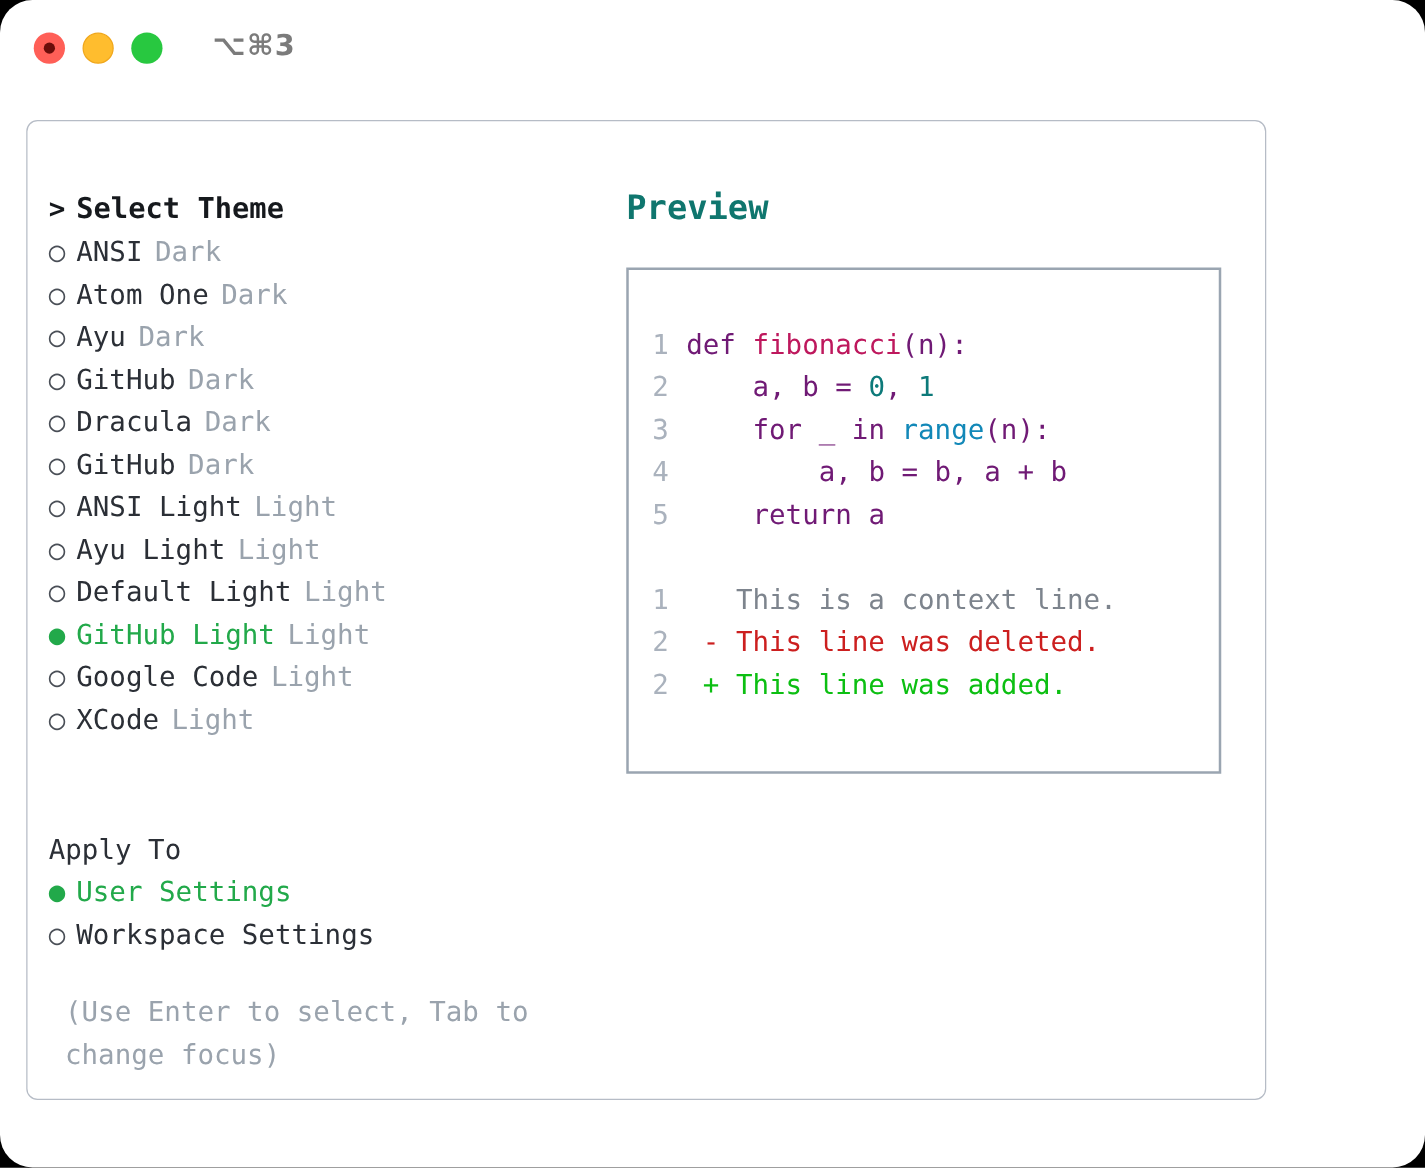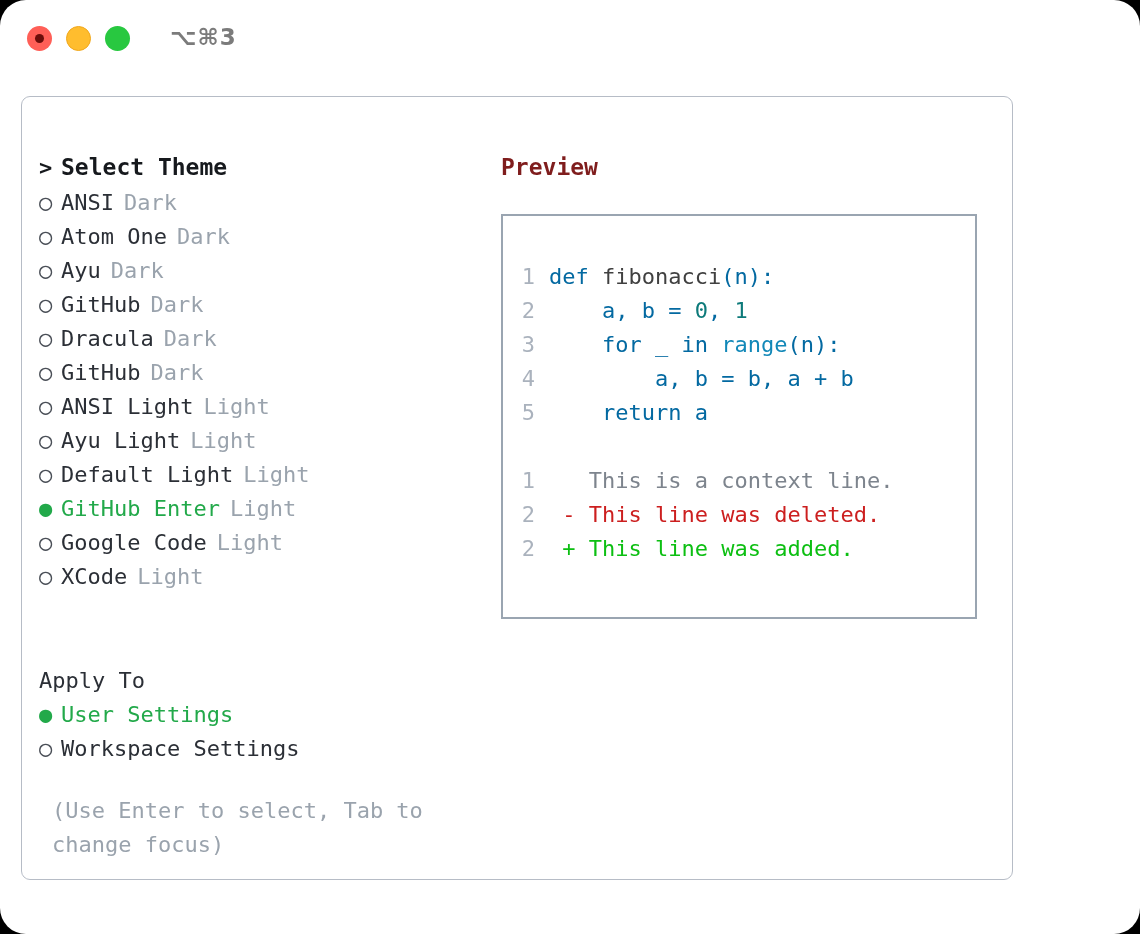--- a/index.html
+++ b/index.html
@@ -147,23 +147,23 @@
   }
 
   
   .right-col {
     position: absolute;
     left: 479px;
     top: 52px;
     width: 500px;
   }
   .preview-head {
-    font-size: 23px;
+    font-size: 27px;
     font-weight: bold;
-    color: #7f1d1d;
+    color: #0f766e;
     line-height: 36px;
   }
   .preview-box {
     margin-top: 29px;
     width: 476px;
     height: 405px;
     border: 2px solid #9aa5b1;
     box-sizing: border-box;
     background: #ffffff;
     padding: 44px 0 0 0;
@@ -175,23 +175,23 @@
     line-height: 34px;
     white-space: pre;
   }
   .ln {
     flex: 0 0 46px;
     text-align: right;
     color: #aab2bd;
     padding-right: 14px;
     box-sizing: border-box;
   }
-  .code-text { color: #0369a1; }
-
-  .tok-func { color: #404040; }
+  .code-text { color: #701a75; }
+
+  .tok-func { color: #be185d; }
   .tok-num  { color: #0d7a7a; }
   .tok-call { color: #1288b8; }
 
   .diff-gap { height: 34px; }
   .diff-context { color: #7d848d; }
   .diff-del     { color: #cc1f1f; }
   .diff-add     { color: #0cbf12; text-align: right; }
 </style>
 </head>
 <body>
@@ -219,21 +219,21 @@
         <div id="theme-list">
             <div class="row"><span class="marker dot-empty">○</span><span class="label-main">ANSI</span><span class="label-variant">Dark</span></div>
             <div class="row"><span class="marker dot-empty">○</span><span class="label-main">Atom One</span><span class="label-variant">Dark</span></div>
             <div class="row"><span class="marker dot-empty">○</span><span class="label-main">Ayu</span><span class="label-variant">Dark</span></div>
             <div class="row"><span class="marker dot-empty">○</span><span class="label-main">GitHub</span><span class="label-variant">Dark</span></div>
             <div class="row"><span class="marker dot-empty">○</span><span class="label-main">Dracula</span><span class="label-variant">Dark</span></div>
             <div class="row"><span class="marker dot-empty">○</span><span class="label-main">GitHub</span><span class="label-variant">Dark</span></div>
             <div class="row"><span class="marker dot-empty">○</span><span class="label-main">ANSI Light</span><span class="label-variant">Light</span></div>
             <div class="row"><span class="marker dot-empty">○</span><span class="label-main">Ayu Light</span><span class="label-variant">Light</span></div>
             <div class="row"><span class="marker dot-empty">○</span><span class="label-main">Default Light</span><span class="label-variant">Light</span></div>
-            <div class="row"><span class="marker dot-full">●</span><span class="label-main selected">GitHub Enter</span><span class="label-variant">Light</span></div>
+            <div class="row"><span class="marker dot-full">●</span><span class="label-main selected">GitHub Light</span><span class="label-variant">Light</span></div>
             <div class="row"><span class="marker dot-empty">○</span><span class="label-main">Google Code</span><span class="label-variant">Light</span></div>
             <div class="row"><span class="marker dot-empty">○</span><span class="label-main">XCode</span><span class="label-variant">Light</span></div>
           </div>
 
         <div class="spacer-row"></div>
 
         <div class="row apply-head">
           <span class="marker blank">○</span><span>Apply To</span>
         </div>
 

